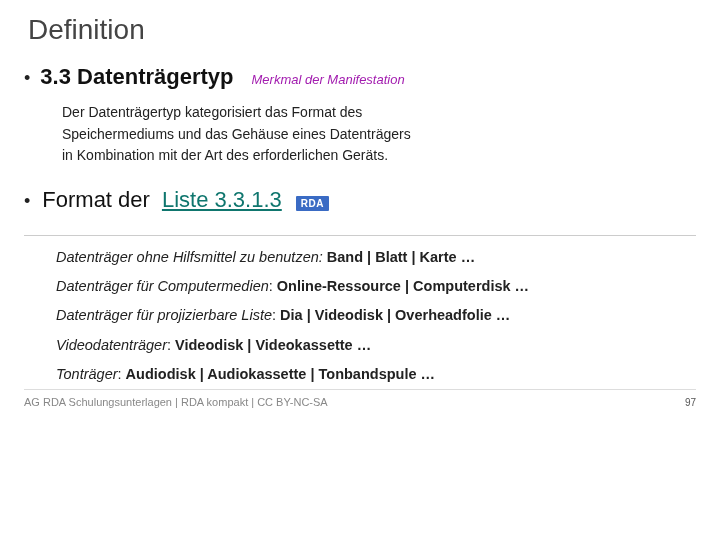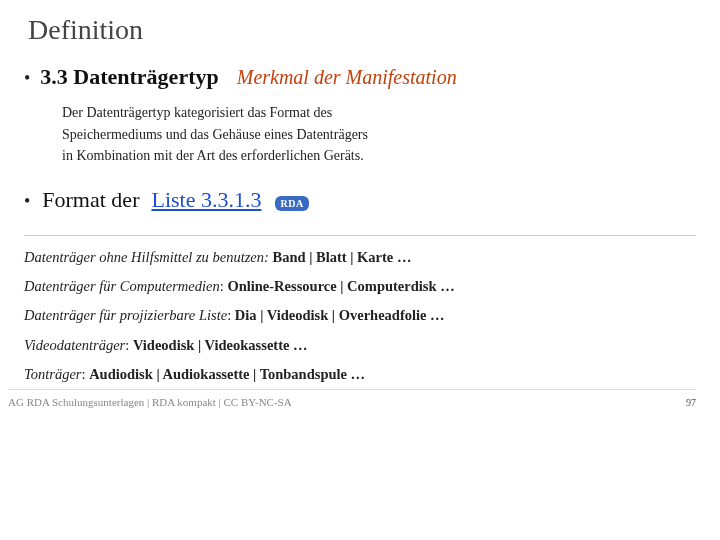--- a/index.html
+++ b/index.html
@@ -16,21 +16,20 @@
       color: #222222;
       position: relative;
       overflow: hidden;
     }
 
     .page-container {
       padding: 14px 24px 0 24px;
       width: 720px;
       height: 420px;
       position: relative;
-      font-family: Liberation Serif, serif;
     }
 
     .page-title {
       font-size: 28px;
       font-weight: normal;
       color: #444444;
       margin-bottom: 18px;
       margin-left: 4px;
     }
 
@@ -54,23 +53,23 @@
       flex-shrink: 0;
     }
 
     .section-title {
       font-size: 22px;
       font-weight: bold;
       color: #111;
     }
 
     .merkmal-label {
-      font-size: 20px;
+      font-size: 13px;
       font-style: italic;
-      color: #c2410c;
+      color: #a21caf;
       text-align: center;
     }
 
     .description-block {
       margin-left: 38px;
       margin-top: 10px;
       margin-bottom: 20px;
       font-size: 14px;
       line-height: 1.55;
       color: #222;
@@ -84,34 +83,34 @@
       margin-left: 0px;
     }
 
     .termini-text {
       font-size: 22px;
       color: #111;
     }
 
     .termini-link {
       font-size: 22px;
-      color: #1d4ed8;
+      color: #0f766e;
       text-decoration: underline;
       cursor: pointer;
     }
 
     .rda-badge {
       display: inline-flex;
       align-items: center;
       background: #3a6bc4;
       color: #ffffff;
       font-size: 10px;
       font-weight: bold;
       padding: 2px 5px;
-      border-radius: 6px;
+      border-radius: 1px;
       margin-left: 2px;
       vertical-align: middle;
       letter-spacing: 0.5px;
     }
 
     .auswahl-text {
       font-size: 22px;
       color: #111;
     }
 
@@ -119,34 +118,35 @@
       border: none;
       border-top: 1px solid #cccccc;
       margin-bottom: 10px;
     }
 
     .data-section {
       margin-bottom: 6px;
       font-size: 14.5px;
       line-height: 1.6;
       color: #222;
+      margin-left: 32px;
     }
 
     .data-section .italic-label {
       font-style: italic;
     }
 
     .data-section .bold-values {
       font-weight: bold;
     }
 
     .footer {
       position: absolute;
       bottom: 12px;
-      left: 8px;
+      left: 24px;
       right: 24px;
       display: flex;
       justify-content: space-between;
       align-items: center;
       font-size: 11px;
       color: #888888;
       border-top: 1px solid #dddddd;
       padding-top: 6px;
     }
 

